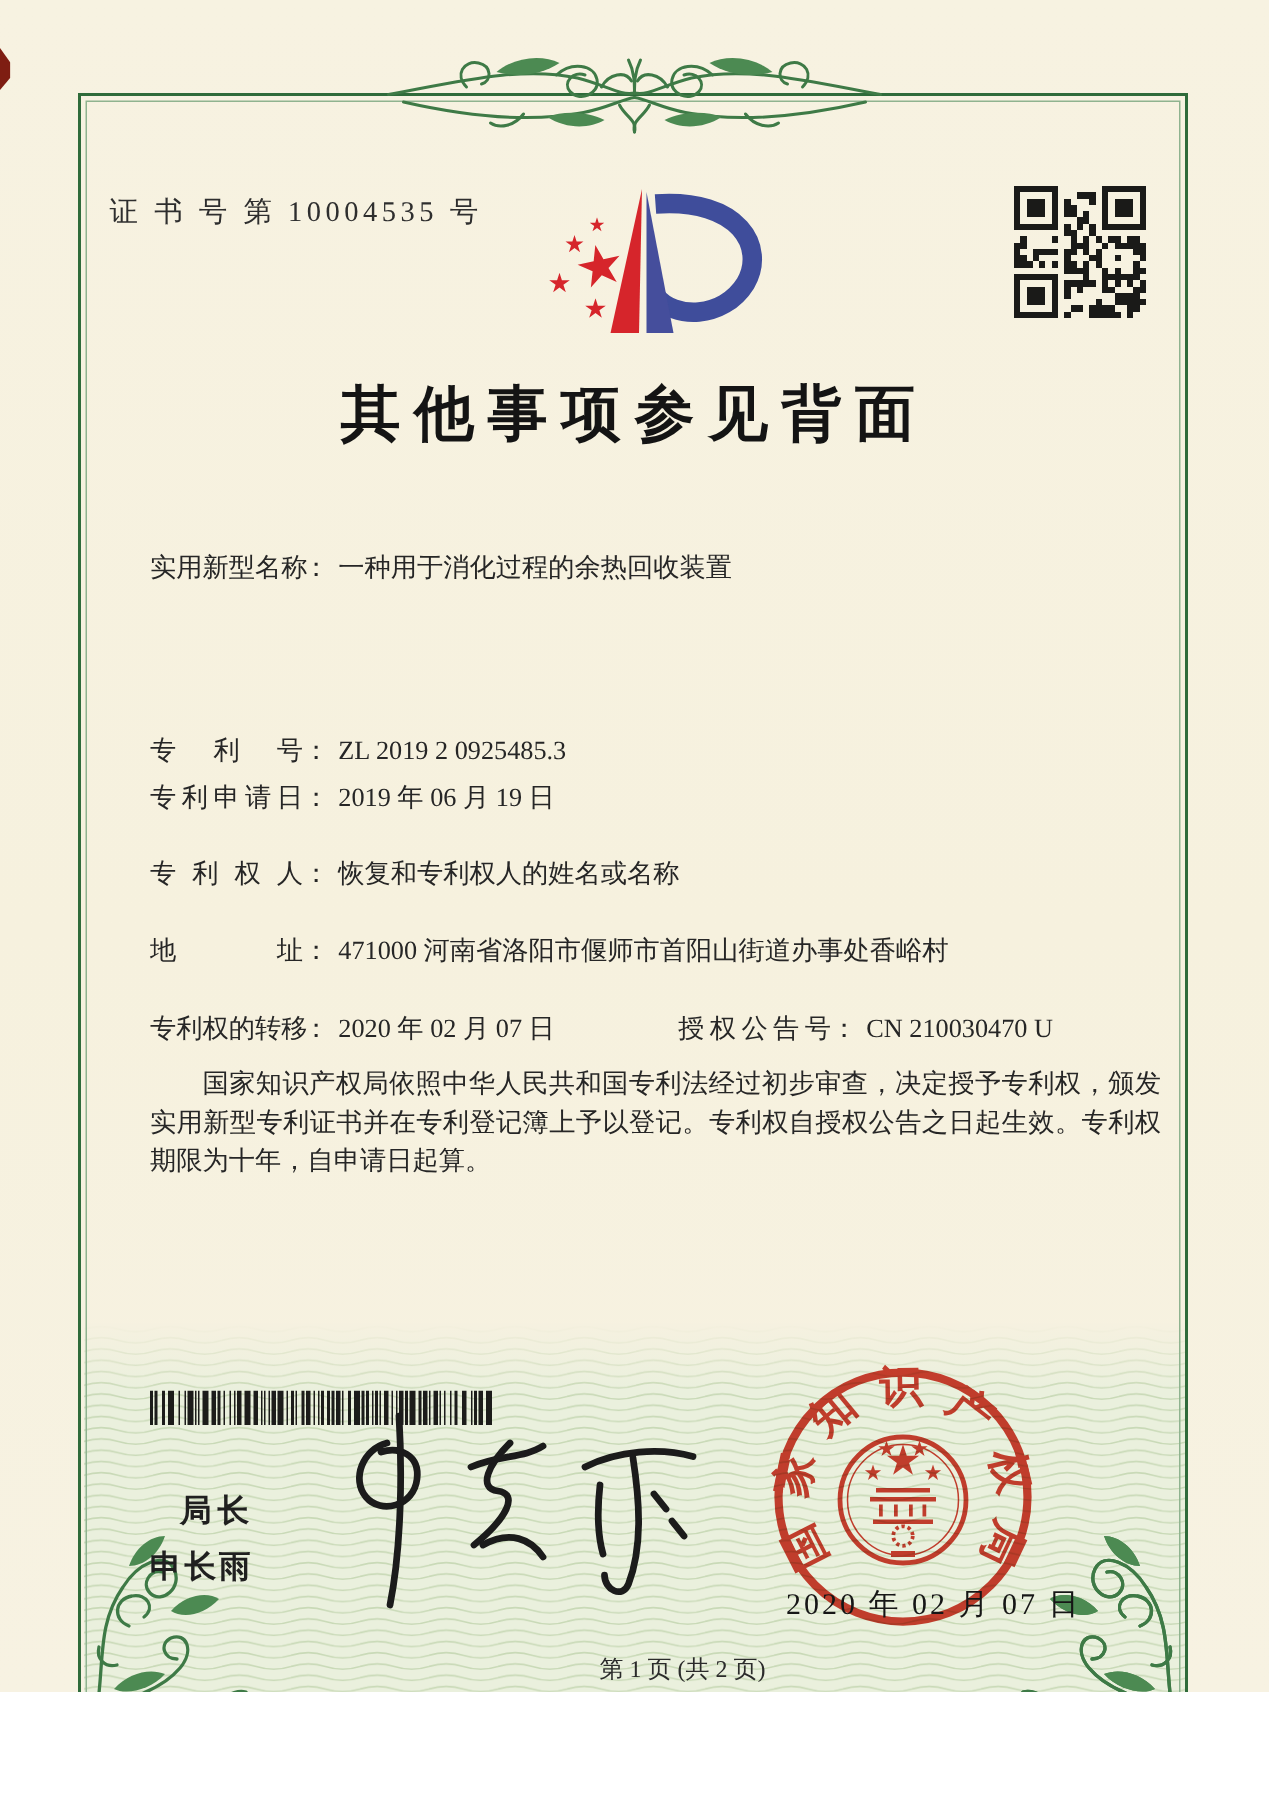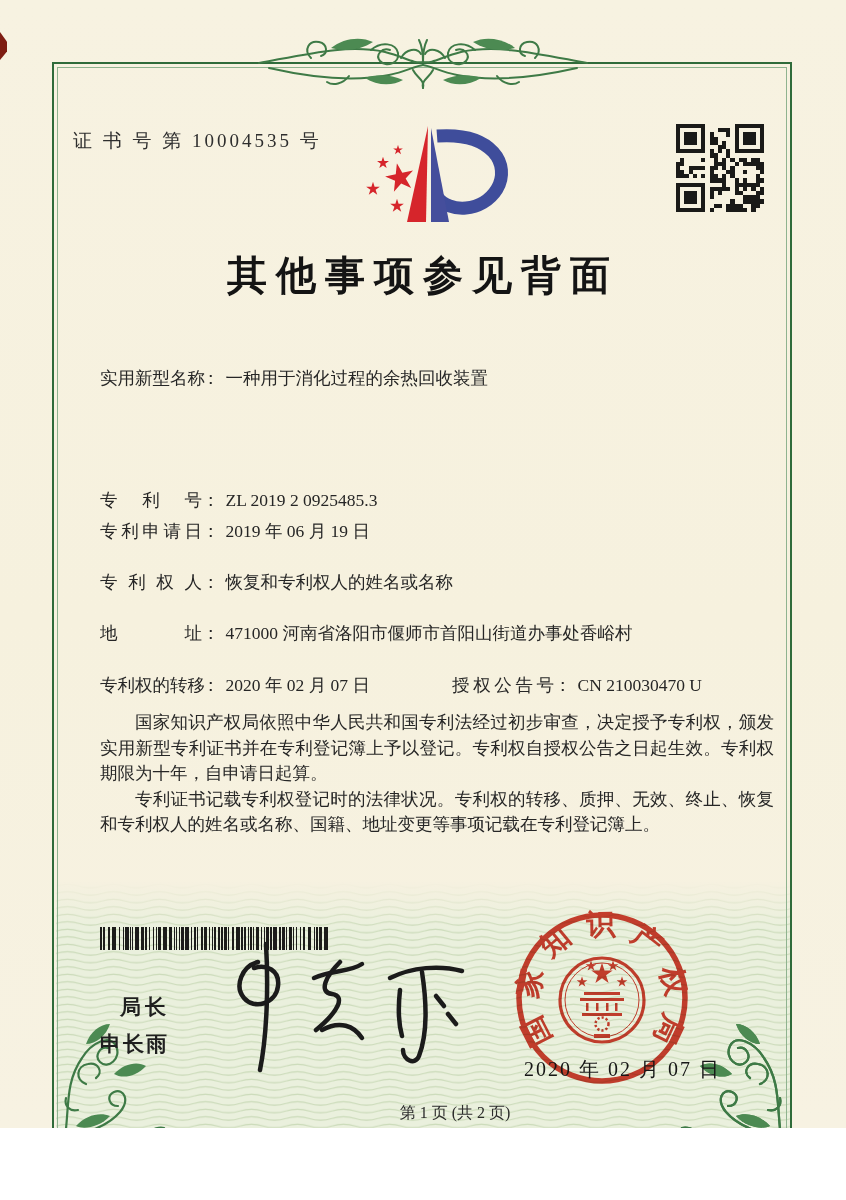--- a/index.html
+++ b/index.html
@@ -394,21 +394,20 @@
   </div>
   <div class="field-row r7">
     <span class="flabel">专利权的转移</span><span class="colon">：</span><span>2020 年 02 月 07 日</span>
     <span class="grant-no">
       <span class="flabel">授权公告号</span><span class="colon">：</span><span>CN 210030470 U</span>
     </span>
   </div>
 
   <div class="body-text">
     <p>国家知识产权局依照中华人民共和国专利法经过初步审查，决定授予专利权，颁发实用新型专利证书并在专利登记簿上予以登记。专利权自授权公告之日起生效。专利权期限为十年，自申请日起算。</p>
-    <p>专利证书记载专利权登记时的法律状况。专利权的转移、质押、无效、终止、恢复和专利权人的姓名或名称、国籍、地址变更等事项记载在专利登记簿上。</p>
   </div>
 
   <svg class="barcode" viewBox="0 0 230 23" preserveAspectRatio="none">
     <g id="barcells" fill="#1c1c1a">
         <rect x="0" y="0" width="2" height="23"></rect>
         <rect x="3" y="0" width="2" height="23"></rect>
         <rect x="8" y="0" width="2" height="23"></rect>
         <rect x="12" y="0" width="4" height="23"></rect>
         <rect x="19" y="0" width="1" height="23"></rect>
         <rect x="23" y="0" width="1" height="23"></rect>

